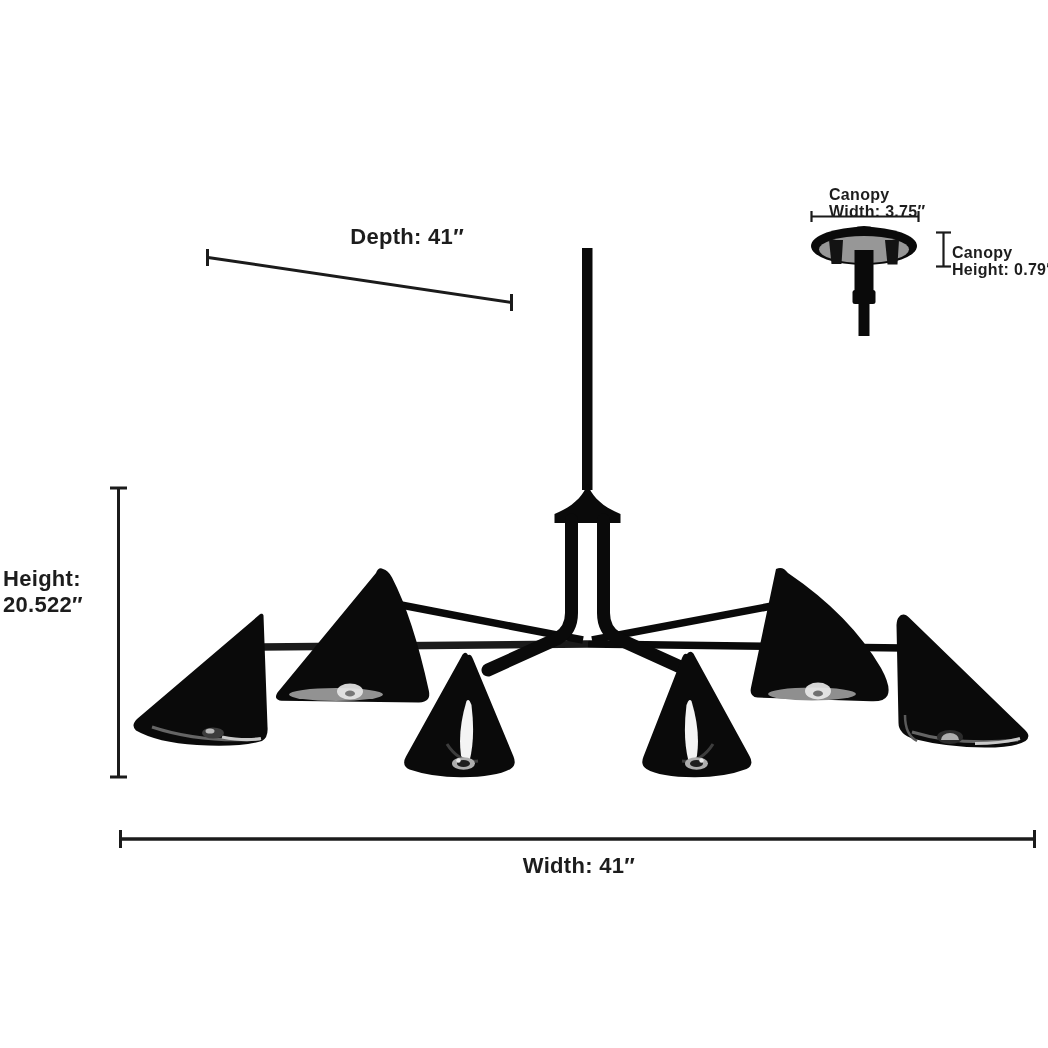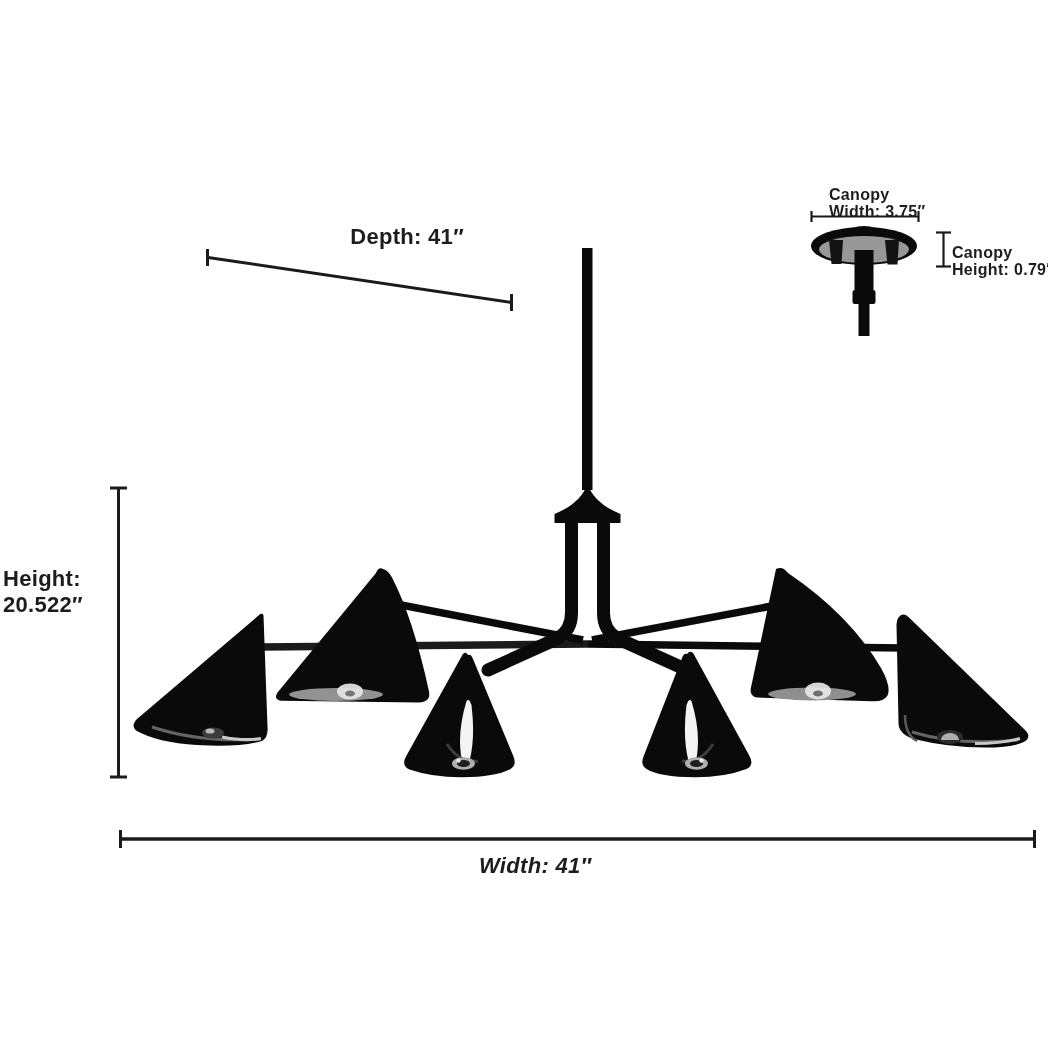--- a/index.html
+++ b/index.html
@@ -16,21 +16,21 @@
     color:#1d1d1d;
     font-weight:700;
     letter-spacing:0.3px;
     white-space:nowrap;
   }
   .lbl span{display:block;}
   .lbl-main{font-size:22px;line-height:26px;}
   .lbl-small{font-size:16px;line-height:17px;margin-top:12px;}
   #depth-label{left:264px;top:224px;width:200px;text-align:right;}
   #height-label{left:3px;top:566px;text-align:left;}
-  #width-label{left:479px;top:853px;width:200px;font-style:italic;}
+  #width-label{left:479px;top:853px;width:200px;text-align:center;}
   #canopy-width-label{left:829px;top:174px;text-align:left;}
   #canopy-height-label{left:952px;top:232px;text-align:left;}
   .dim{stroke:#1b1b1b;}
   .fixture{fill:#0a0a0a;}
   .tube{fill:none;stroke:#0a0a0a;}
 </style>
 </head>
 <body>
 
 <div class="stage">

